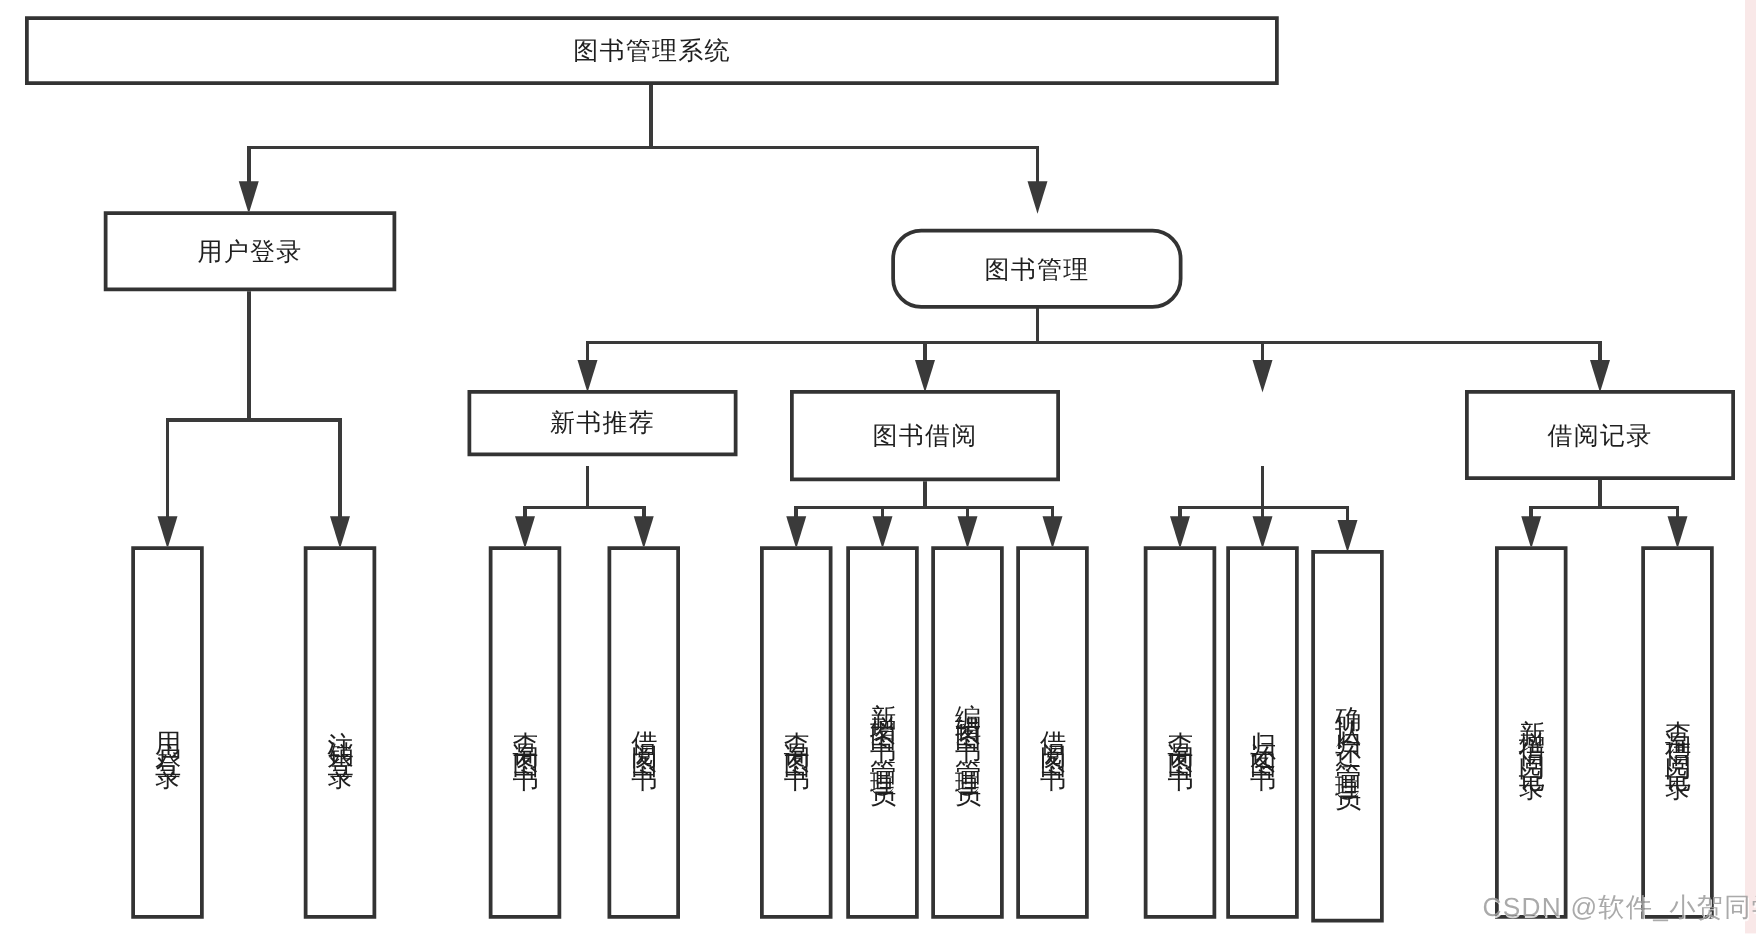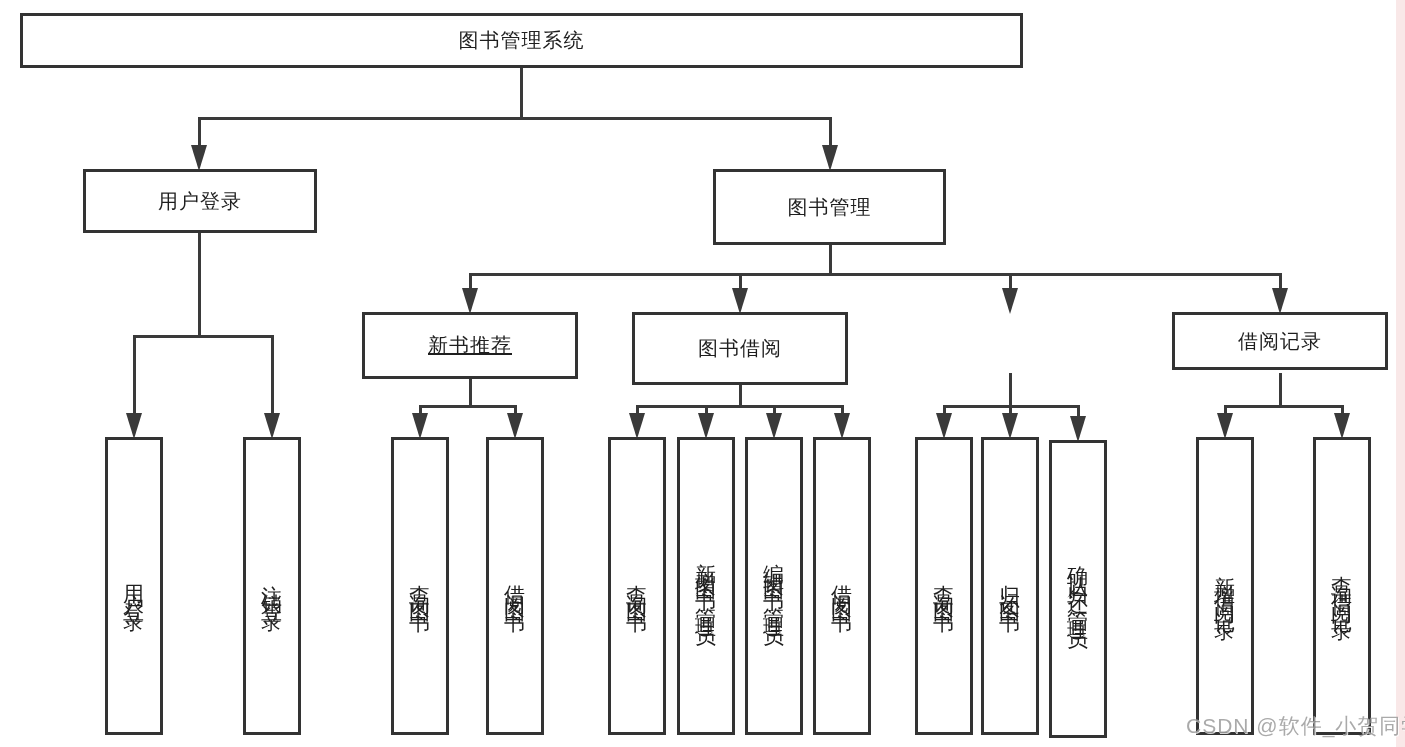--- a/index.html
+++ b/index.html
@@ -108,31 +108,31 @@
     </g>
   </svg>
 
   <div class="box" style="left:20px;top:13px;width:1003px;height:55px;">
     <span class="h-label">图书管理系统</span>
   </div>
 
   <div class="box" style="left:83px;top:169px;width:234px;height:64px;">
     <span class="h-label">用户登录</span>
   </div>
-  <div class="box" style="left:713px;top:169px;width:233px;height:76px;">
+  <div class="box" style="left:713px;top:183px;width:233px;height:64px;border-radius:24px;">
     <span class="h-label">图书管理</span>
   </div>
 
-  <div class="box" style="left:362px;top:312px;width:216px;height:67px;text-decoration:underline;">
+  <div class="box" style="left:374px;top:312px;width:216px;height:53px;">
     <span class="h-label">新书推荐</span>
   </div>
   <div class="box" style="left:632px;top:312px;width:216px;height:73px;">
     <span class="h-label">图书借阅</span>
   </div>
-  <div class="box" style="left:1172px;top:312px;width:216px;height:58px;">
+  <div class="box" style="left:1172px;top:312px;width:216px;height:72px;">
     <span class="h-label">借阅记录</span>
   </div>
 
   <div class="box leaf" style="left:105px;top:437px;width:58px;height:298px;">
     <span class="v-label">用户登录</span>
   </div>
   <div class="box leaf" style="left:243px;top:437px;width:58px;height:298px;">
     <span class="v-label">注销登录</span>
   </div>
 

